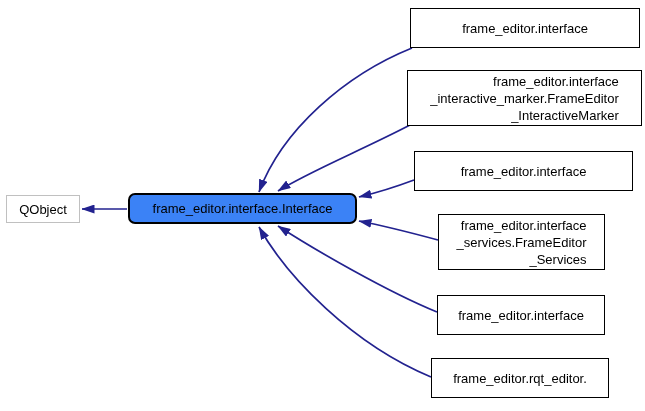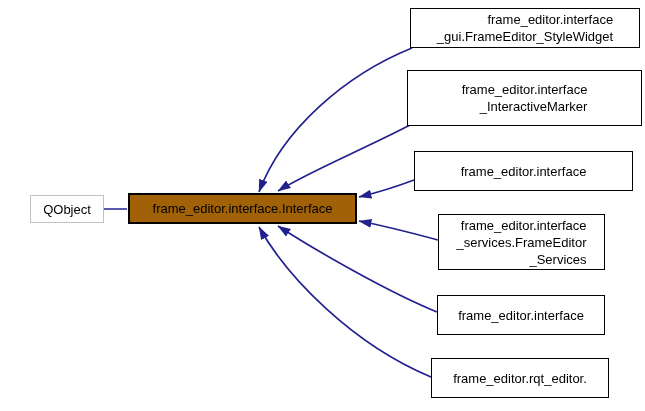--- a/index.html
+++ b/index.html
@@ -9,21 +9,21 @@
     overflow:hidden;
   }
   .edges{position:absolute;left:0;top:0;width:645px;height:411px;}
   .node{
     position:absolute;box-sizing:border-box;background:#ffffff;
     border:1.5px solid #000000;color:#000000;
     display:flex;align-items:center;justify-content:center;
     font-size:13px;line-height:17px;text-align:center;cursor:pointer;
   }
   .node .lbl span{display:block;white-space:nowrap;padding:0 4px;text-align:right;}
-  .n-qobject{left:6px;top:195px;width:74px;height:28px;border:1.5px solid #c0c0c0;cursor:default;margin-left:24px;}
+  .n-qobject{left:6px;top:195px;width:74px;height:28px;border:1.5px solid #c0c0c0;cursor:default;}
   .n-interface{left:128px;top:193px;width:229px;height:31px;border:2px solid #000000;}
   .n-stylewidget{left:410px;top:8px;width:230px;height:40px;}
   .n-interactivemarker{left:407px;top:70px;width:235px;height:56px;}
   .n-markers{left:414px;top:151px;width:219px;height:40px;}
   .n-services{left:438px;top:214px;width:167px;height:56px;}
   .n-tf{left:437px;top:295px;width:168px;height:40px;}
   .n-rqteditor{left:431px;top:358px;width:178px;height:40px;}
   .edge{fill:none;stroke-width:1.7px;}
 </style>
 </head>
@@ -45,36 +45,36 @@
     <path class="edge" d="M437,312 C388,292 315,250 278,226" marker-end="url(#arrowhead)" stroke="#22228f"></path>
     <path class="edge" d="M431,377 C352,344 287,277 259,227" marker-end="url(#arrowhead)" stroke="#22228f"></path>
   </svg>
 
   <div class="node n-qobject" style="border-color: rgb(192, 192, 192);">
     <div class="lbl">
       <span>QObject</span>
     </div>
   </div>
 
-  <div class="node n-interface" style="background: #a16207;">
+  <div class="node n-interface" style="background: #3b82f6; border-radius: 7px;">
     <div class="lbl">
       <span>frame_editor.interface.Interface</span>
     </div>
   </div>
 
   <div class="node n-stylewidget">
     <div class="lbl">
       <span>frame_editor.interface</span>
-      <span>_gui.FrameEditor_StyleWidget</span>
     </div>
   </div>
 
   <div class="node n-interactivemarker">
     <div class="lbl">
       <span>frame_editor.interface</span>
+      <span>_interactive_marker.FrameEditor</span>
       <span>_InteractiveMarker</span>
     </div>
   </div>
 
   <div class="node n-markers">
     <div class="lbl">
       <span>frame_editor.interface</span>
     </div>
   </div>
 

